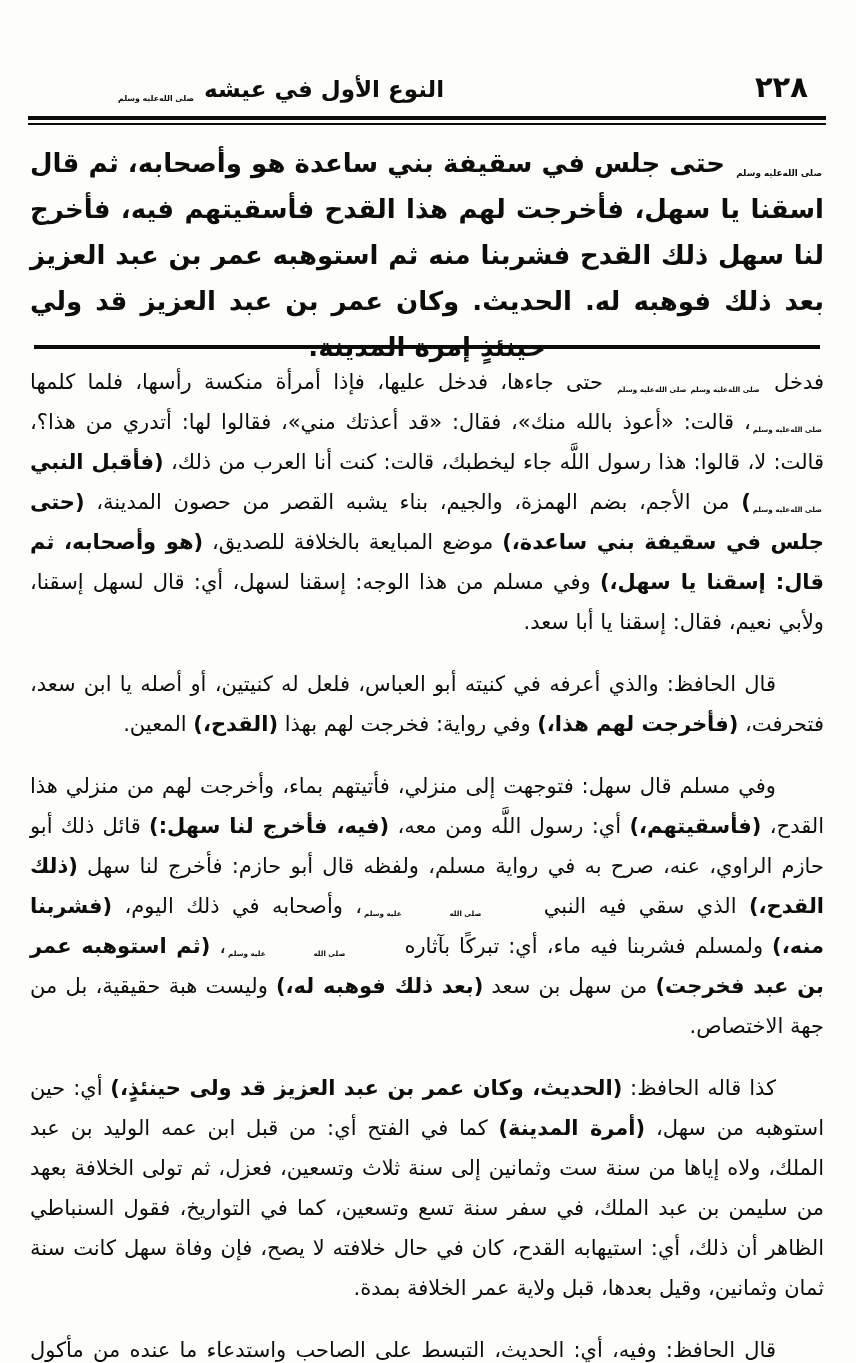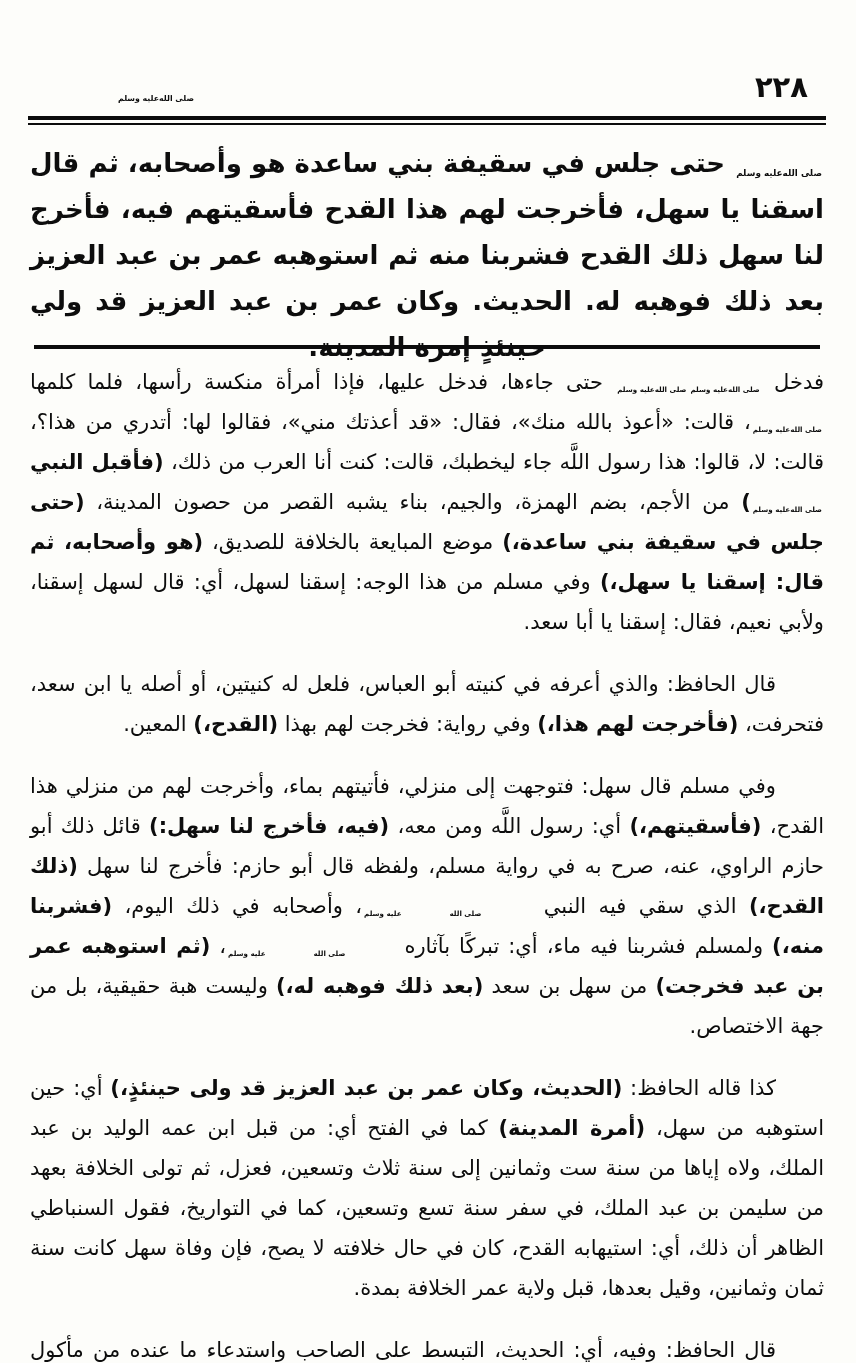--- a/index.html
+++ b/index.html
@@ -52,21 +52,21 @@
     vertical-align: -0.45em; margin: 0 2px; white-space: nowrap;
   }
 </style>
 </head>
 <body>
 
 <div class="page">
 
   <header class="header">
     <div class="page-number">٢٢٨</div>
-    <div class="header-title"><span class="saw">
+    <div class="header-title"><span>النوع الأول في عيشه </span><span class="saw">
           <span>صلى الله</span>
           <span>عليه وسلم</span>
         </span></div>
   </header>
 
   <div class="rule-double"></div>
 
   <section class="matn">
     <p><span class="saw">
           <span>صلى الله</span>

